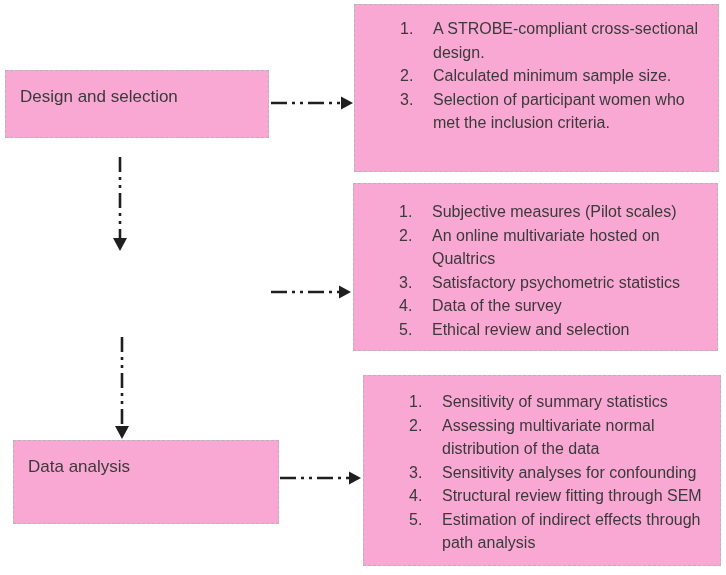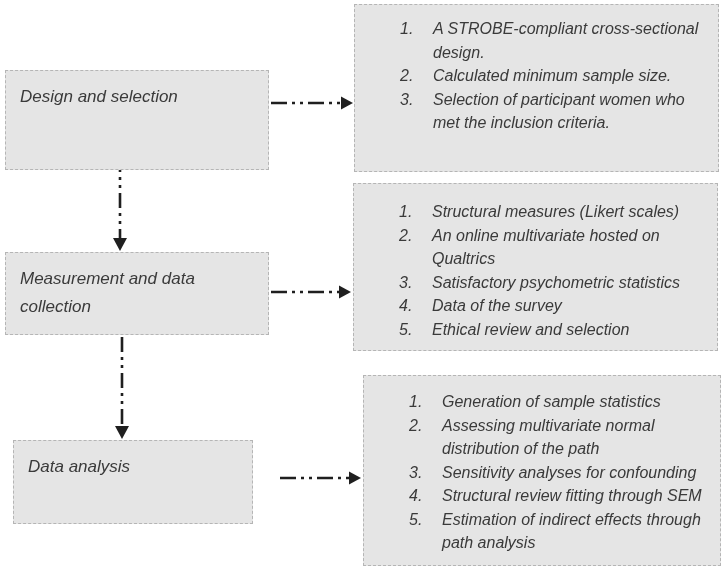--- a/index.html
+++ b/index.html
@@ -14,32 +14,31 @@
   }
   .arrows {
     position: absolute;
     left: 0; top: 0;
     width: 726px; height: 575px;
     pointer-events: none;
   }
   .box {
     position: absolute;
     border: 1px dashed #b5b5b5;
-    background: #e5e5e5;
+    background: #f9a8d4;
     box-sizing: border-box;
-    font-style: italic;
   }
   .stage-box {
     font-size: 17px;
     line-height: 28px;
     padding: 12px 14px;
   }
-  .stage-1 { left: 5px;  top: 70px;  width: 264px; height: 100px; }
+  .stage-1 { left: 5px;  top: 70px;  width: 264px; height: 68px; }
   .stage-2 { left: 5px;  top: 252px; width: 264px; height: 83px; }
-  .stage-3 { left: 13px; top: 440px; width: 240px; height: 84px; }
+  .stage-3 { left: 13px; top: 440px; width: 266px; height: 84px; }
   .detail-1 { left: 354px; top: 4px;   width: 365px; height: 168px; }
   .detail-2 { left: 353px; top: 183px; width: 365px; height: 168px; }
   .detail-3 { left: 363px; top: 375px; width: 358px; height: 191px; }
   .detail-box ol {
     counter-reset: item;
     list-style: none;
     margin: 0;
     padding: 0;
   }
   .detail-1 ol { padding-top: 12px; }
@@ -88,48 +87,45 @@
 
     <g stroke="#1f1f1f" fill="#1f1f1f">
       <line x1="280" y1="478" x2="349" y2="478" stroke-width="2.6" stroke-dasharray="16 5 3 5 3 5"></line>
       <polygon points="349,471.5 349,484.5 361,478" stroke="none"></polygon>
     </g>
   </svg>
 
   <div class="box stage-box stage-1">
     <span>Design and selection</span>
   </div>
-  <div class="box stage-box stage-2">
-    <span>Measurement and data collection</span>
-  </div>
   <div class="box stage-box stage-3">
     <span>Data analysis</span>
   </div>
 
   <div class="box detail-box detail-1">
     <ol>
       <li>A STROBE-compliant cross-sectional design.</li>
       <li>Calculated minimum sample size.</li>
       <li>Selection of participant women who met the inclusion criteria.</li>
     </ol>
   </div>
 
   <div class="box detail-box detail-2">
     <ol>
-      <li>Structural measures (Likert scales)</li>
+      <li>Subjective measures (Pilot scales)</li>
       <li>An online multivariate hosted on Qualtrics</li>
       <li>Satisfactory psychometric statistics</li>
       <li>Data of the survey</li>
       <li>Ethical review and selection</li>
     </ol>
   </div>
 
   <div class="box detail-box detail-3">
     <ol>
-      <li>Generation of sample statistics</li>
-      <li>Assessing multivariate normal distribution of the path</li>
+      <li>Sensitivity of summary statistics</li>
+      <li>Assessing multivariate normal distribution of the data</li>
       <li>Sensitivity analyses for confounding</li>
       <li>Structural review fitting through SEM</li>
       <li>Estimation of indirect effects through path analysis</li>
     </ol>
   </div>
 
 </div>
 
 </body></html>

